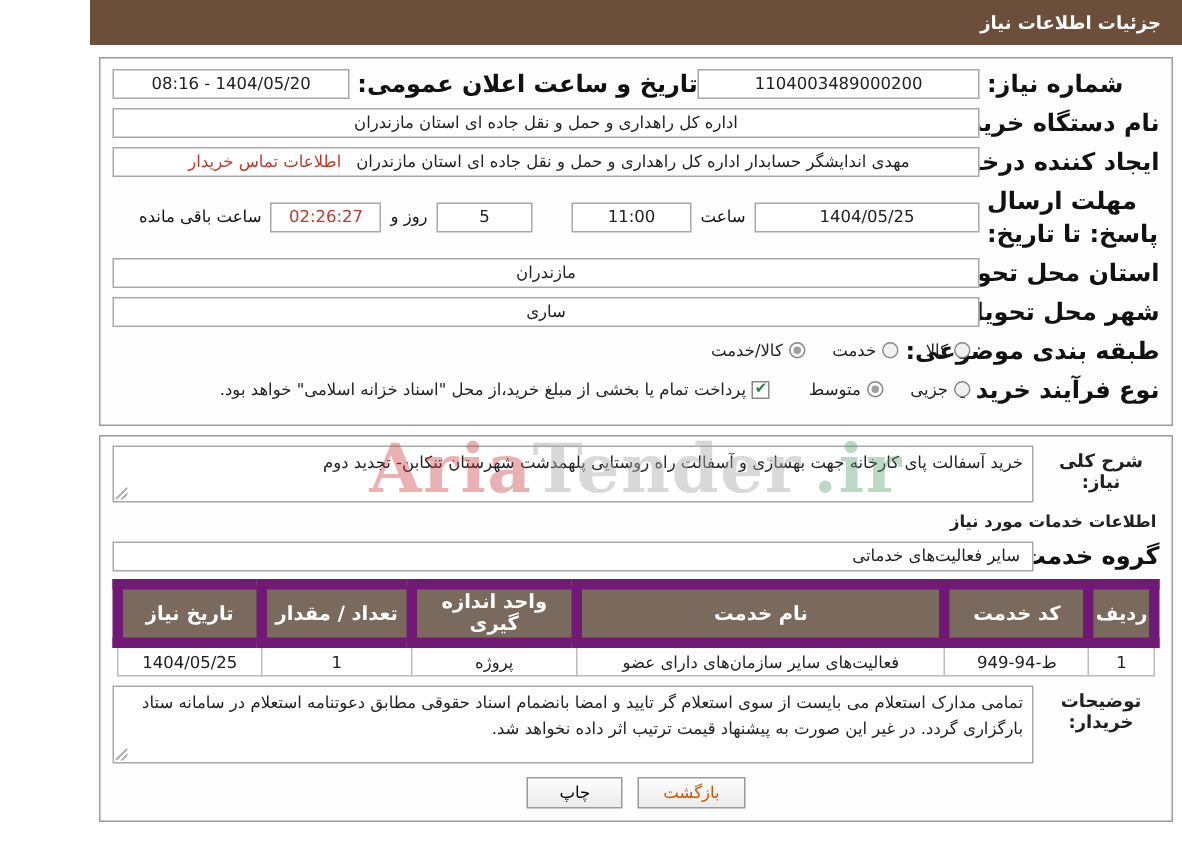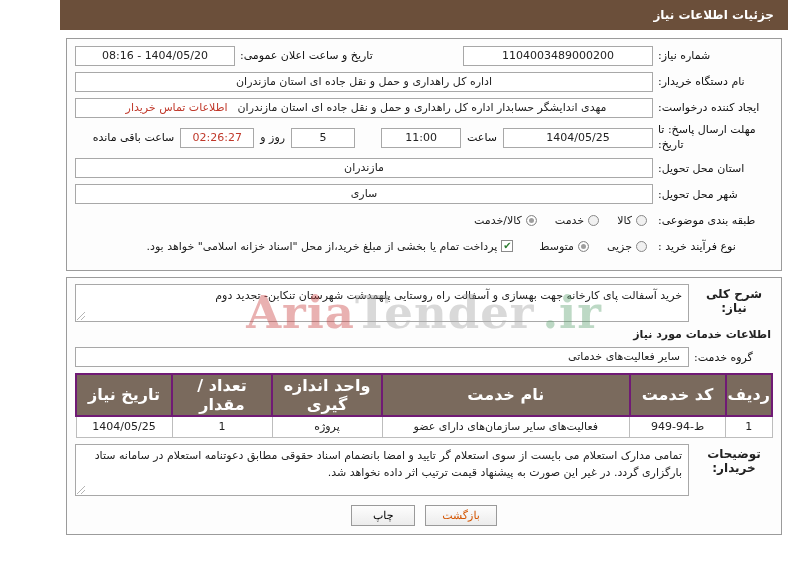--- a/index.html
+++ b/index.html
@@ -44,22 +44,22 @@
     padding: 6px 8px 8px 8px;
   }
   
   .row {
     display: flex;
     align-items: center;
     margin-bottom: 5px;
     min-height: 21px;
   }
   .lbl {
-    font-weight: normal;
-    font-size: 11px;
+    font-weight: bold;
+    font-size: 16px;
     color: #111;
     text-align: left;
     white-space: nowrap;
     padding-left: 5px;
     flex: 0 0 auto;
   }
   .lbl-w1 { width: 120px; }
   .lbl-w2 { width: 120px; }
   .fld {
     border: 1px solid #a8a8a8;
@@ -150,24 +150,24 @@
   
   table.svc {
     width: 100%;
     border-collapse: collapse;
     font-size: 11px;
     margin-bottom: 6px;
   }
   table.svc th {
     background: #7a6a5d;
     color: #ffffff;
-    border: 2px solid #701a75;
+    border: 7px solid #701a75;
     height: 22px;
     font-weight: bold;
-    font-size: 16px;
+    font-size: 13px;
   }
   table.svc td {
     border: 1px solid #bdbdbd;
     height: 22px;
     text-align: center;
     background: #ffffff;
     color: #222;
   }
   
   .btnbar {

